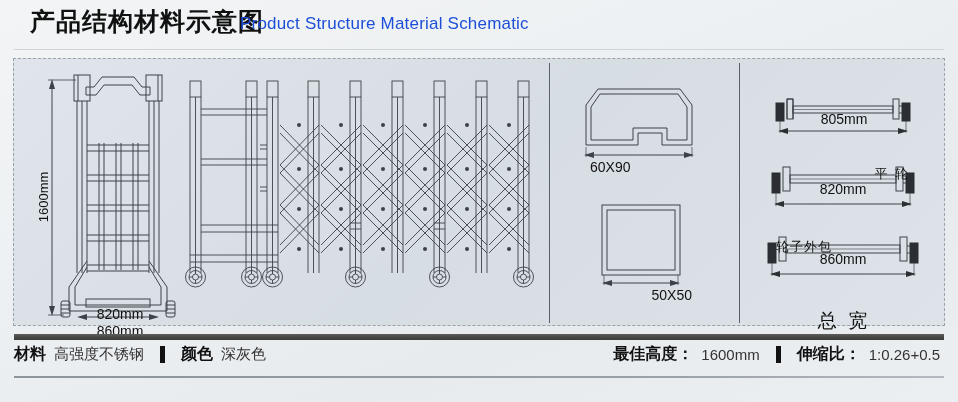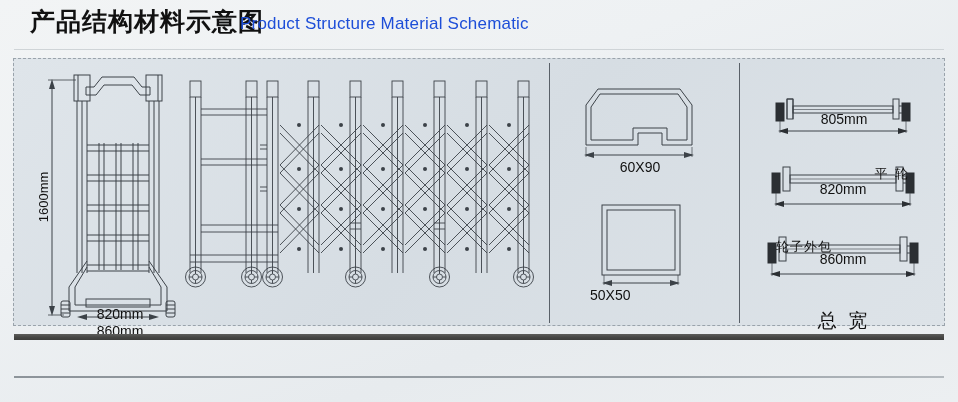--- a/index.html
+++ b/index.html
@@ -361,22 +361,22 @@
           <rect x="33" y="133" width="68" height="60"></rect>
 
           <line x1="30" y1="206" x2="104" y2="206"></line>
           <path d="M38,203 L28,206 L38,209 Z" fill="#3c4248" stroke="none"></path>
           <path d="M96,203 L106,206 L96,209 Z" fill="#3c4248" stroke="none"></path>
           <line x1="30" y1="198" x2="30" y2="208" stroke-width="0.7"></line>
           <line x1="104" y1="198" x2="104" y2="208" stroke-width="0.7"></line>
         </g>
       </svg>
       <div style="position:absolute;left:0;top:0;width:160px;height:230px;pointer-events:none;">
-        <div style="position:absolute;left:16px;top:82px;width:100px;text-align:center;font-size:14px;color:#111;">60X90</div>
-        <div style="position:absolute;left:16px;top:210px;width:102px;text-align:left;font-size:14px;color:#111;">50X50</div>
+        <div style="position:absolute;left:16px;top:82px;width:100px;font-size:14px;color:#111;">60X90</div>
+        <div style="position:absolute;left:16px;top:210px;width:102px;text-align:right;font-size:14px;color:#111;">50X50</div>
       </div>
     </div>
 
     <div class="cell" style="left:740px;top:22px;">
       <svg width="185" height="225" viewBox="0 0 185 225">
         <g fill="none" stroke="#3c4248" stroke-width="1">
 
           <g transform="translate(0,8)">
             <rect x="22" y="14" width="8" height="18" fill="#2b2f33" stroke="#2b2f33"></rect>
             <path d="M33,10 L33,30 M39,10 L39,30 M33,10 L39,10"></path>
@@ -441,16 +441,32 @@
 
         <div style="position:absolute;left:22px;top:140px;width:134px;text-align:center;font-size:14px;color:#111;">860mm</div>
         <div style="position:absolute;left:18px;top:197px;width:144px;text-align:center;font-size:19px;color:#111;letter-spacing:3px;">总 宽</div>
       </div>
     </div>
 
   </div>
 
   <div class="footer-bar"></div>
 
+  <div class="footer">
+    <div class="f-left">
+      <span class="f-key">材料</span>
+      <span class="f-val">高强度不锈钢</span>
+      <span class="f-sep"></span>
+      <span class="f-key">颜色</span>
+      <span class="f-val">深灰色</span>
+    </div>
+    <div class="f-right">
+      <span class="f-key">最佳高度：</span>
+      <span class="f-val">1600mm</span>
+      <span class="f-sep"></span>
+      <span class="f-key">伸缩比：</span>
+      <span class="f-val">1:0.26+0.5</span>
+    </div>
+  </div>
 
   <div class="footer-line"></div>
 
 </div>
 
 </body></html>

